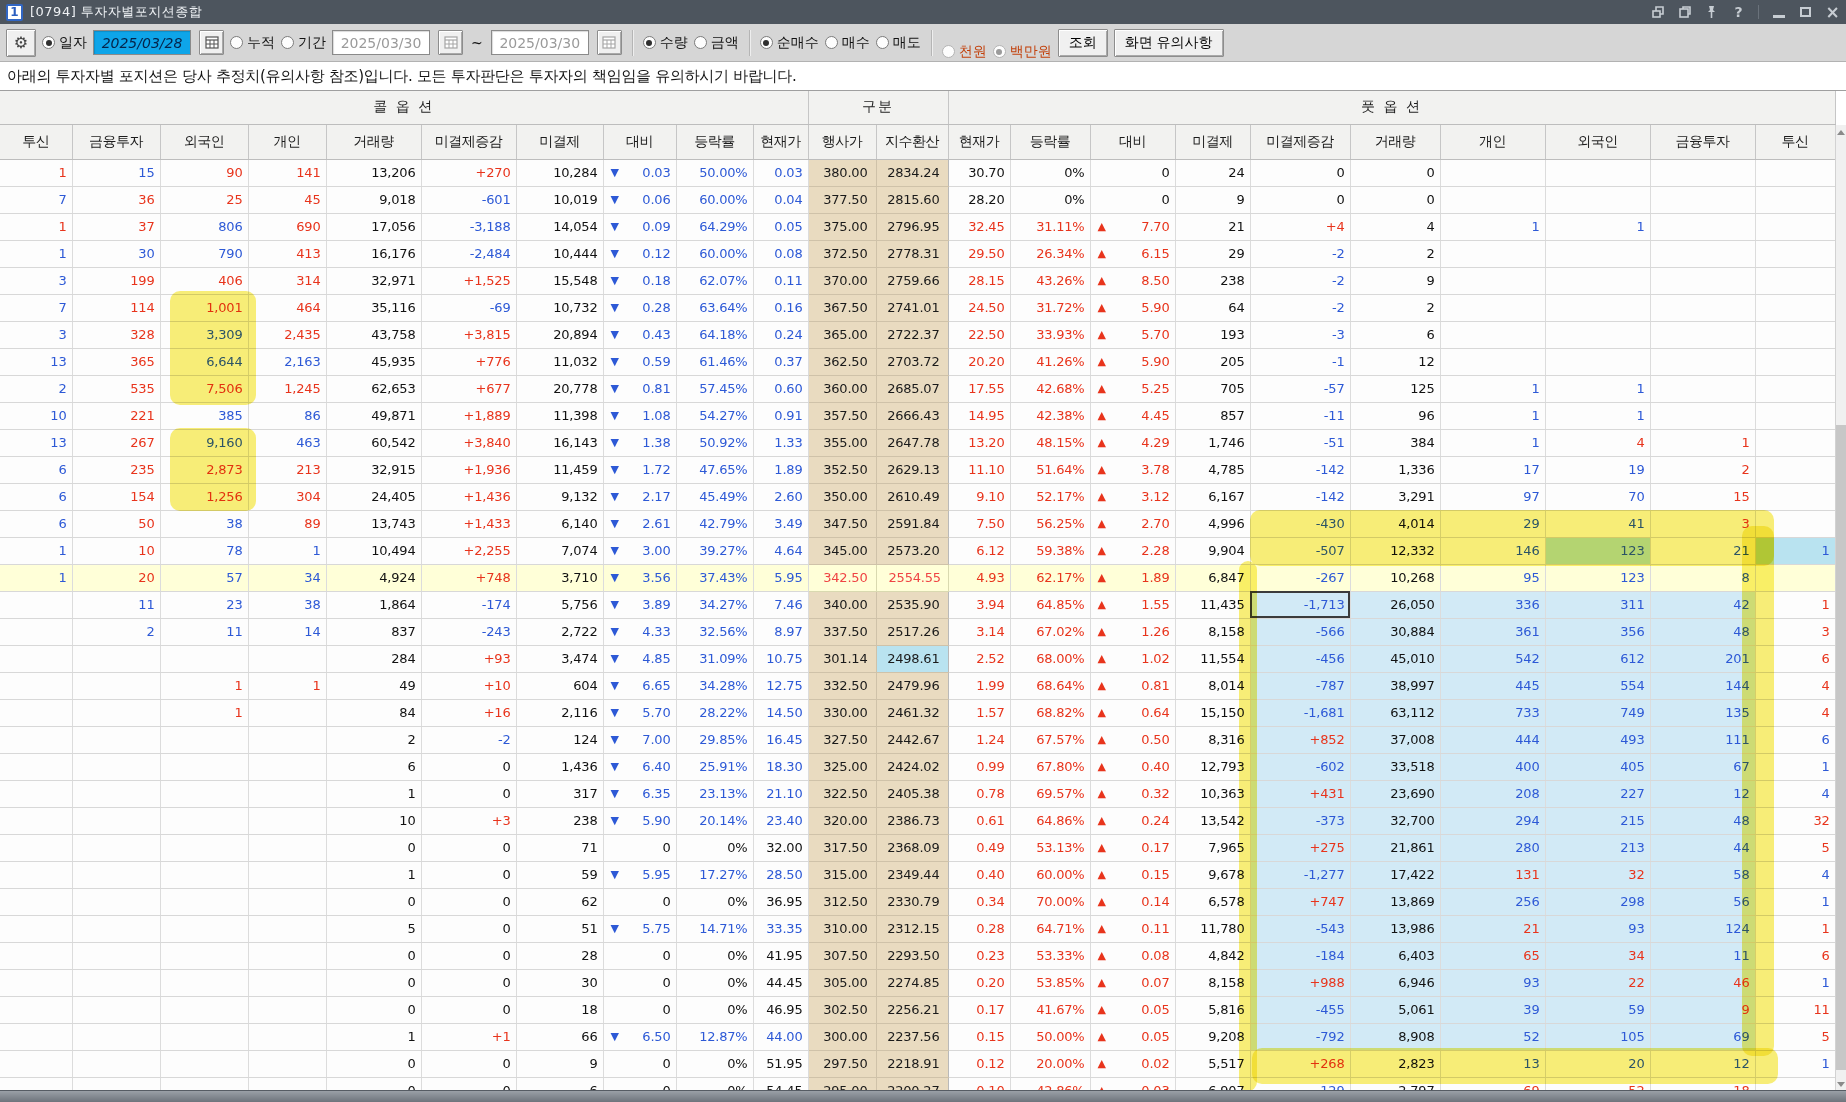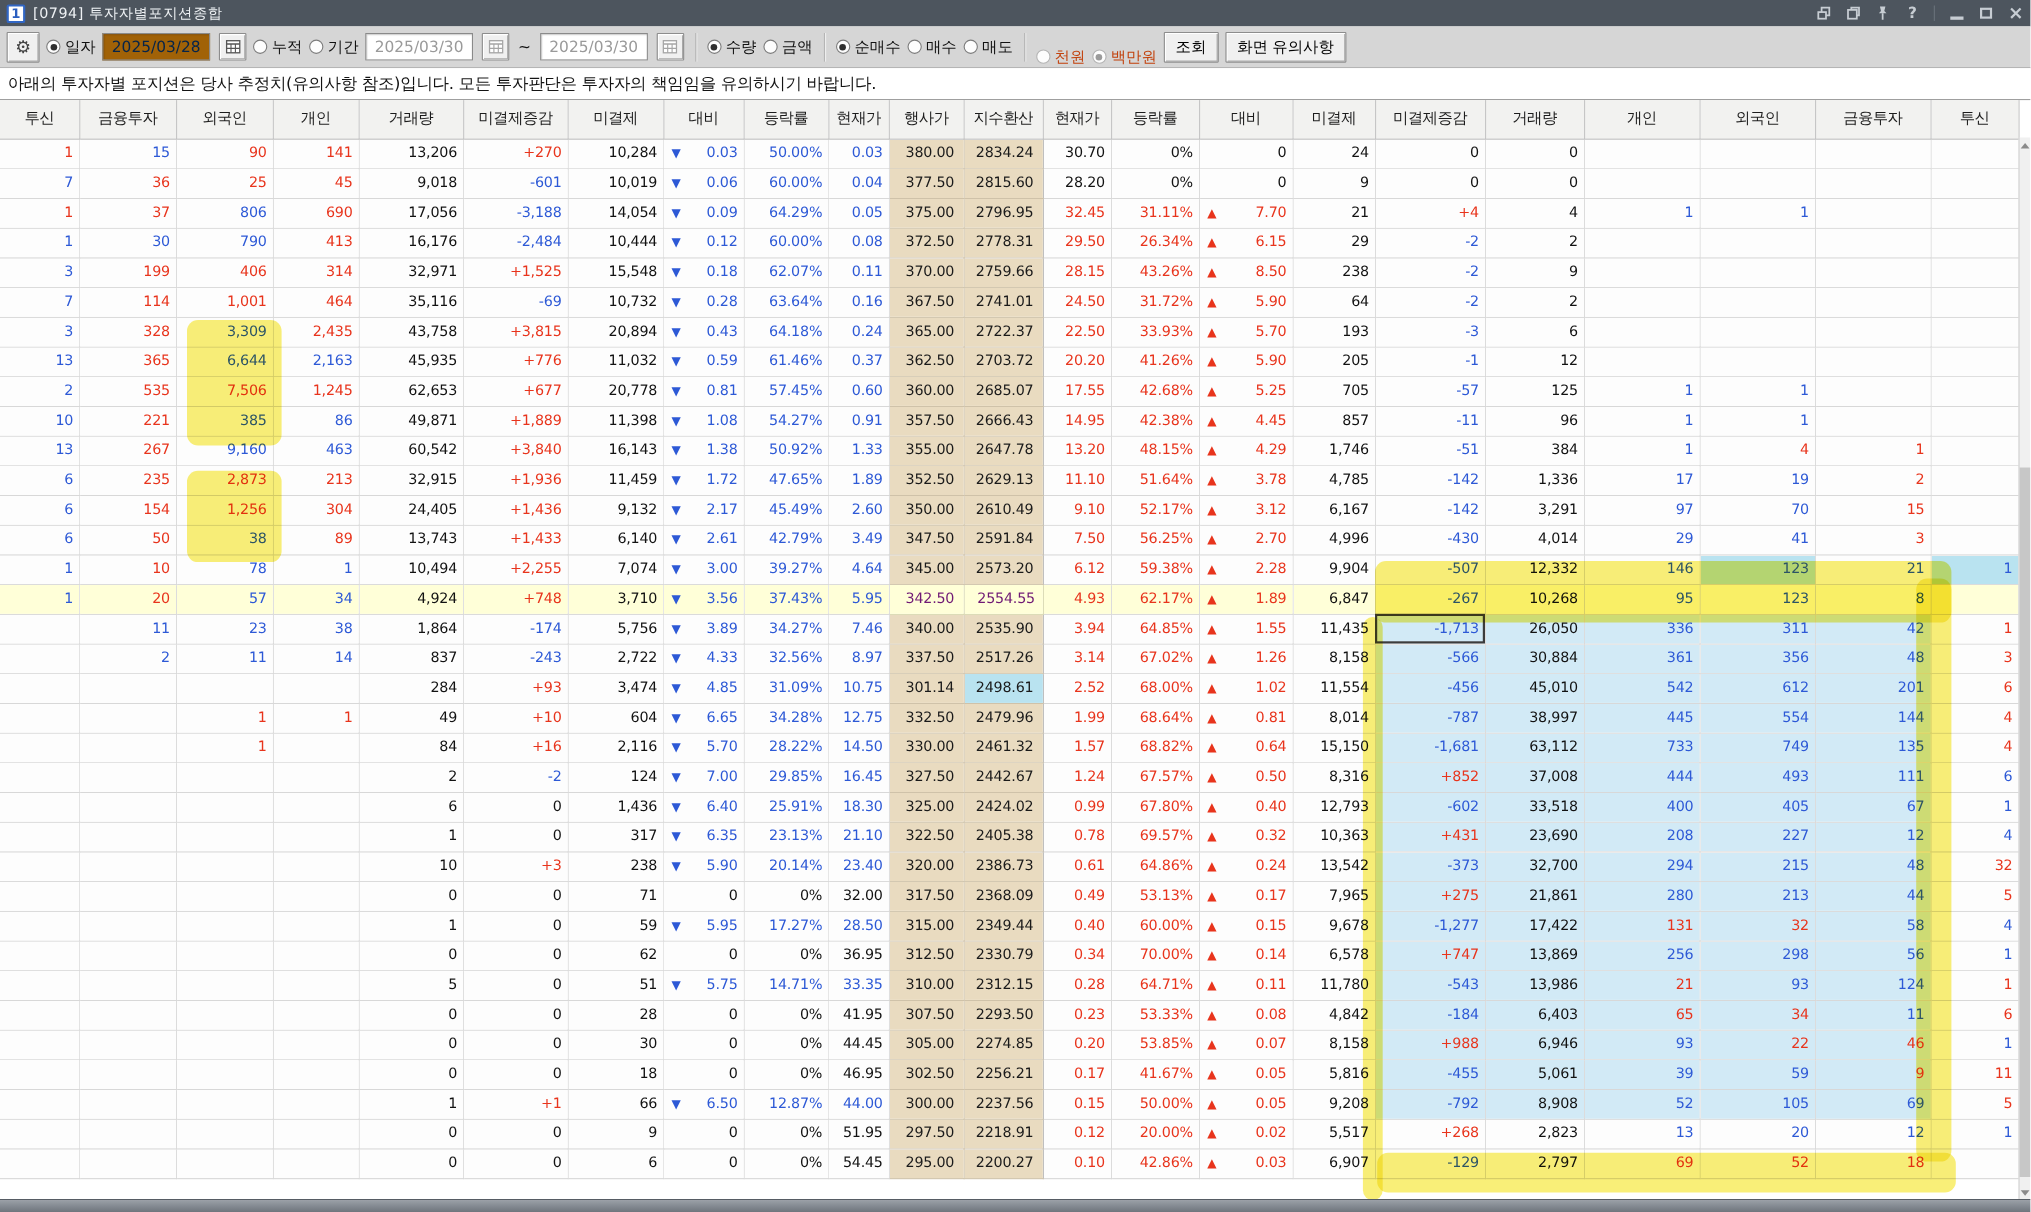--- a/index.html
+++ b/index.html
@@ -29,21 +29,21 @@
   .gear { width:30px; font-size:16px; color:#444; }
   .radio { display:flex; align-items:center; gap:4px; cursor:pointer; white-space:nowrap; }
   .rdot { width:13px; height:13px; border-radius:50%; border:1px solid #7c7c7c; background:#fdfdfd;
           display:inline-flex; align-items:center; justify-content:center; }
   .radio.checked .rdot::after { content:""; width:6px; height:6px; border-radius:50%; background:#2f2f2f; }
   .radio.disabled { color:#c2410c;margin-top:18px; }
   .radio.disabled .rdot { border-color:#b4b4b4; }
   .radio.disabled.checked .rdot::after { background:#9b9b9b; }
   .datebox { width:98px; height:25px; border:1px solid #8a8a8a; background:#fff; font-size:14px;
              text-align:center; font-family:inherit; color:#222; box-shadow:inset 1px 1px 1px rgba(0,0,0,.15); }
-  .datebox.sel { background:#a16207; color:#05244a; }
+  .datebox.sel { background:#0ea5e9; color:#05244a;font-style:italic; }
   .datebox.dim { color:#9a9a9a; }
   .calbtn { width:25px; height:25px; margin-left:2px; }
   .calbtn svg { display:block; }
   .calbtn.dim svg rect, .calbtn.dim svg line { stroke:#a5a5a5; }
   .tb-sep { width:1px; height:26px; background:#b5b5b5; box-shadow:1px 0 0 #eee; margin:0 4px; }
   .push-btn { padding:0 10px; font-weight:normal; font-size:14px; }
   .tilde { padding:0 2px; }
 
   
   .notice { height:28px; background:#fff; display:flex; align-items:center; padding-left:7px;
@@ -62,21 +62,21 @@
              letter-spacing:-0.2px; }
   td.cr { color:#e8341c; }
   td.cb { color:#2d59d6; }
   td.ck { color:#121212; }
   td .arr { position:absolute; left:7px; top:6px; font-size:11px; }
   td.strike-col { background:#e9dbc0; border-right:1px solid #cfc2a9; border-bottom:1px solid #cfc2a9;
                   color:#1a1a1a; padding-right:8px; }
   td.gubun-l { border-left:1px solid #b9b9b9; }
   td.gubun-r { border-right:1px solid #b9b9b9; }
   tr.atm td { background:#ffffd8; }
-  tr.atm td.strike-col { background:#ffffd8; color:#701a75; border-right-color:#d9d9b0; border-bottom-color:#d9d9b0;padding-left:12px; }
+  tr.atm td.strike-col { background:#ffffd8; color:#ef4444; border-right-color:#d9d9b0; border-bottom-color:#d9d9b0;padding-left:12px; }
   td.sel { background:#d2eaf6; }
   td.cellblue { background:#b9e3f0; }
   td.focus { outline:2px solid #3c3c3c; outline-offset:-2px;padding-left:16px; }
 
   
   .marker { position:absolute; background:rgba(244,226,10,0.55); mix-blend-mode:multiply;
             border-radius:10px; pointer-events:none; }
 
   
   .vscroll { position:absolute; top:34px; right:0; width:11px; height:966px; background:#f0f0f0;
@@ -229,20 +229,25 @@
         <col style="width: 85px;">
         <col style="width: 75px;">
         <col style="width: 100px;">
         <col style="width: 90px;">
         <col style="width: 105px;">
         <col style="width: 105px;">
         <col style="width: 105px;">
         <col style="width: 80px;">
       </colgroup>
     <thead>
+      <tr class="grp">
+        <th colspan="10">콜 옵 션</th>
+        <th colspan="2" style="border-left:1px solid #b0b0b0;">구분</th>
+        <th colspan="10">풋 옵 션</th>
+      </tr>
       <tr class="cols" id="colhead">
           <th>투신</th>
           <th>금융투자</th>
           <th>외국인</th>
           <th>개인</th>
           <th>거래량</th>
           <th>미결제증감</th>
           <th>미결제</th>
           <th>대비</th>
           <th>등락률</th>

